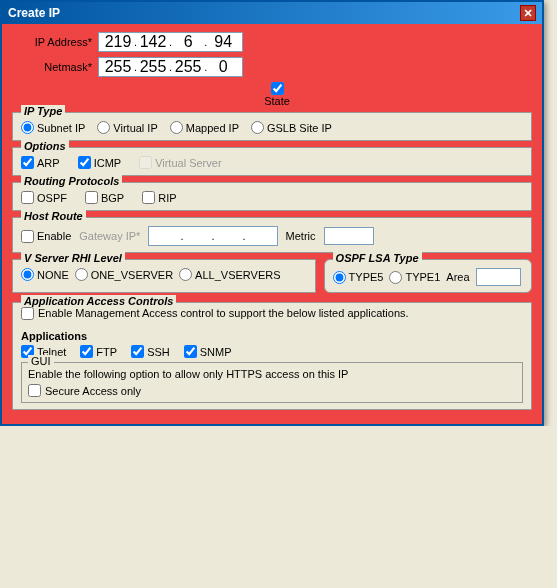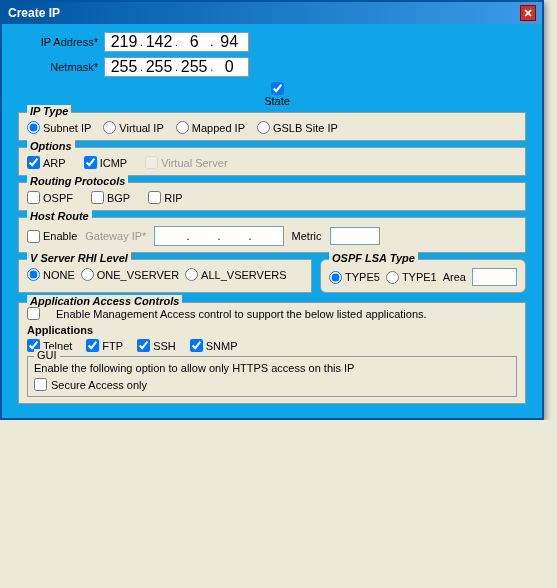--- a/index.html
+++ b/index.html
@@ -33,22 +33,22 @@
       font-size: 11px;
       width: 16px;
       height: 16px;
       display: flex;
       align-items: center;
       justify-content: center;
       cursor: pointer;
       font-weight: bold;
     }
     .content {
-      padding: 8px 16px;
-      background: #0ea5e9;
+      padding: 8px 10px;
+      background: #ef4444;
     }
     .form-row {
       display: flex;
       align-items: center;
       margin-bottom: 5px;
     }
     .form-label {
       width: 80px;
       text-align: right;
       margin-right: 6px;
@@ -161,24 +161,23 @@
       font-size: 11px;
       width: 28px;
       text-align: center;
       background: transparent;
     }
     .gateway-ip-box span {
       font-size: 11px;
     }
     .app-access-label {
       font-size: 11px;
-      margin-bottom: 4px;
-      display: flex;
-      align-items: center;
-      gap: 16px;
+      margin-bottom: 10px;
+      display: flex;
+      gap: 4px;
     }
     .applications-label {
       font-size: 11px;
       font-weight: bold;
       margin-bottom: 3px;
     }
     .app-checkboxes {
       display: flex;
       align-items: center;
       gap: 14px;

